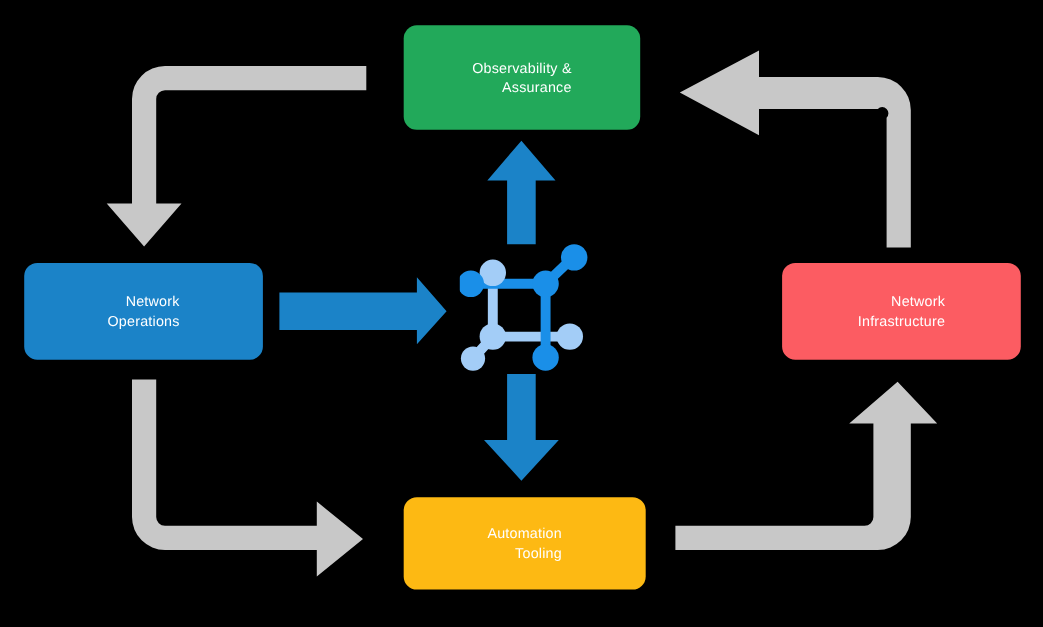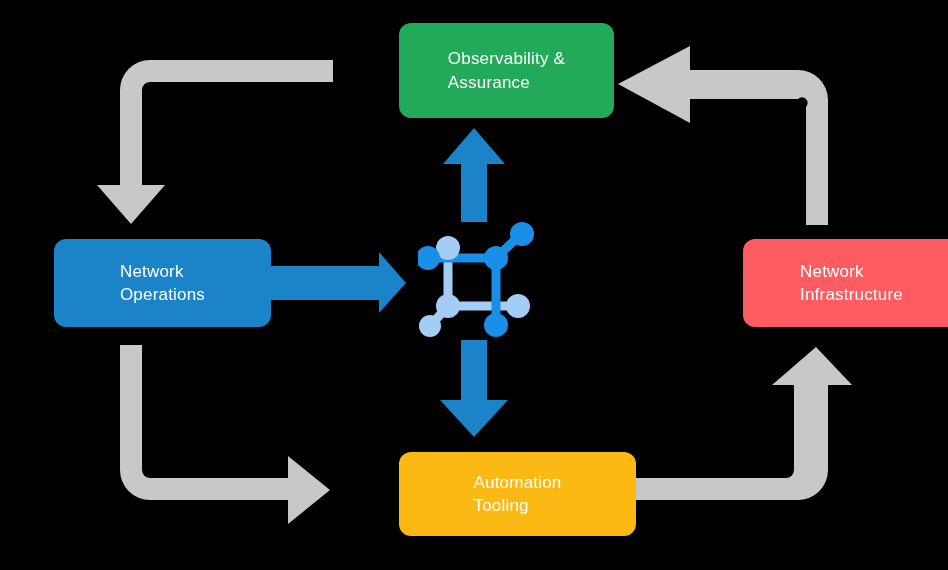--- a/index.html
+++ b/index.html
@@ -19,44 +19,43 @@
     height: 570px;
     background: #000000;
   }
   .node-box {
     position: absolute;
     box-sizing: border-box;
     border-radius: 12px;
     display: flex;
     align-items: center;
     justify-content: center;
-    text-align: left;
+    text-align: right;
     color: #ffffff;
-    font-size: 17px;
+    font-size: 13px;
     line-height: 1.38;
     letter-spacing: 0.2px;
     font-weight: 400;
     padding: 4px 10px;
     white-space: pre-line;
-    margin-left: 32px;
   }
   #box-observability {
     left: 367px; top: 23px; width: 215px; height: 95px;
     background: #22a95a;
   }
   #box-network-operations {
     left: 22px; top: 239px; width: 217px; height: 88px;
     background: #1b83c8;
   }
   #box-network-infrastructure {
     left: 711px; top: 239px; width: 217px; height: 88px;
     background: #fc5c62;
   }
   #box-automation-tooling {
-    left: 367px; top: 452px; width: 237px; height: 84px;
+    left: 367px; top: 452px; width: 220px; height: 84px;
     background: #fdb913;
   }
   .svg-layer {
     position: absolute;
     left: 0; top: 0;
     width: 948px;
     height: 570px;
     pointer-events: none;
   }
   .center-icon {

